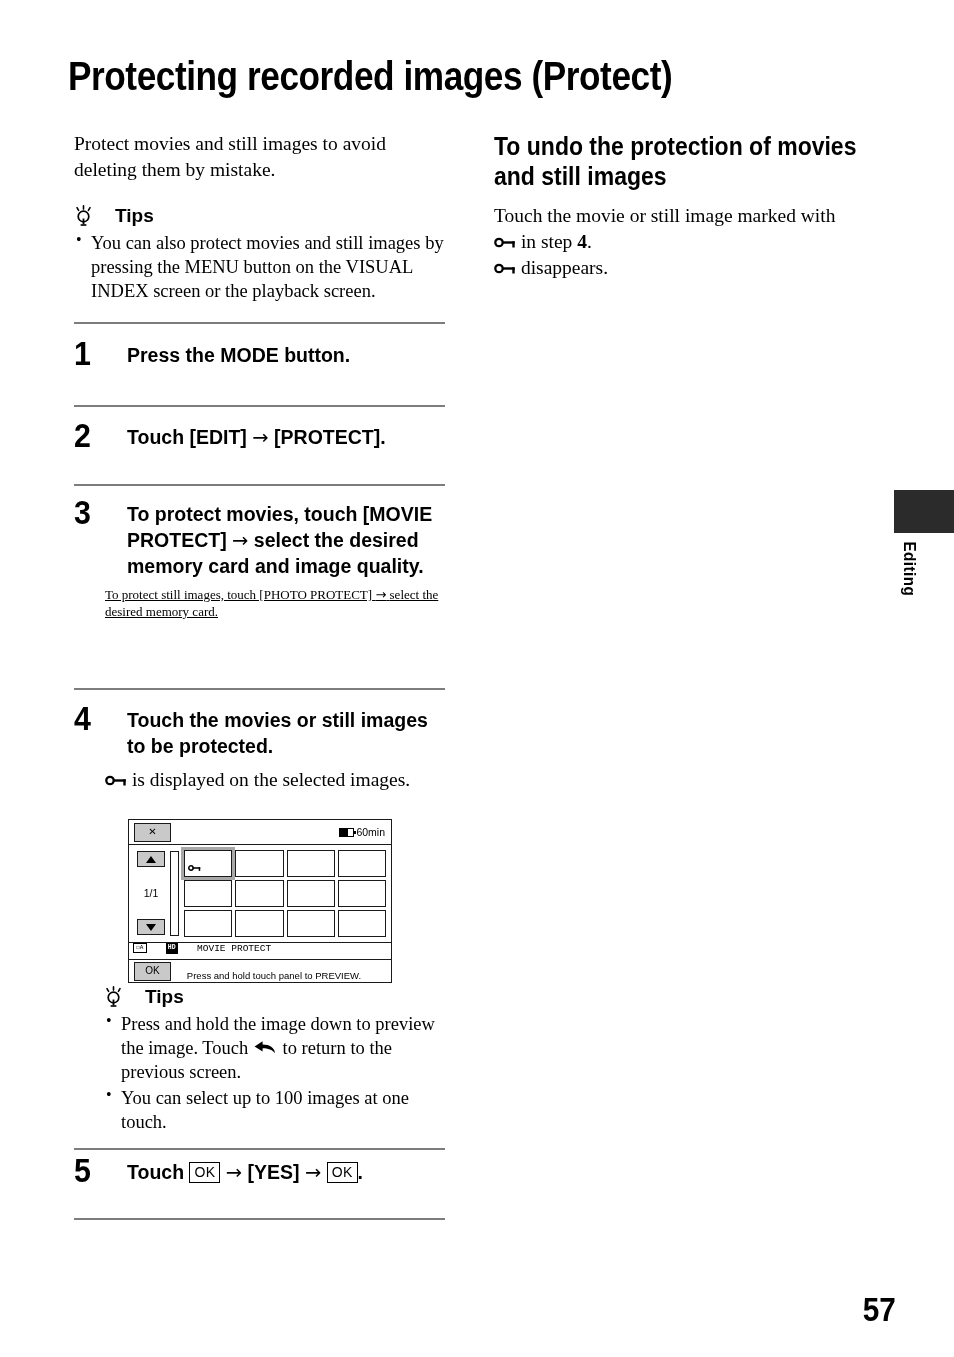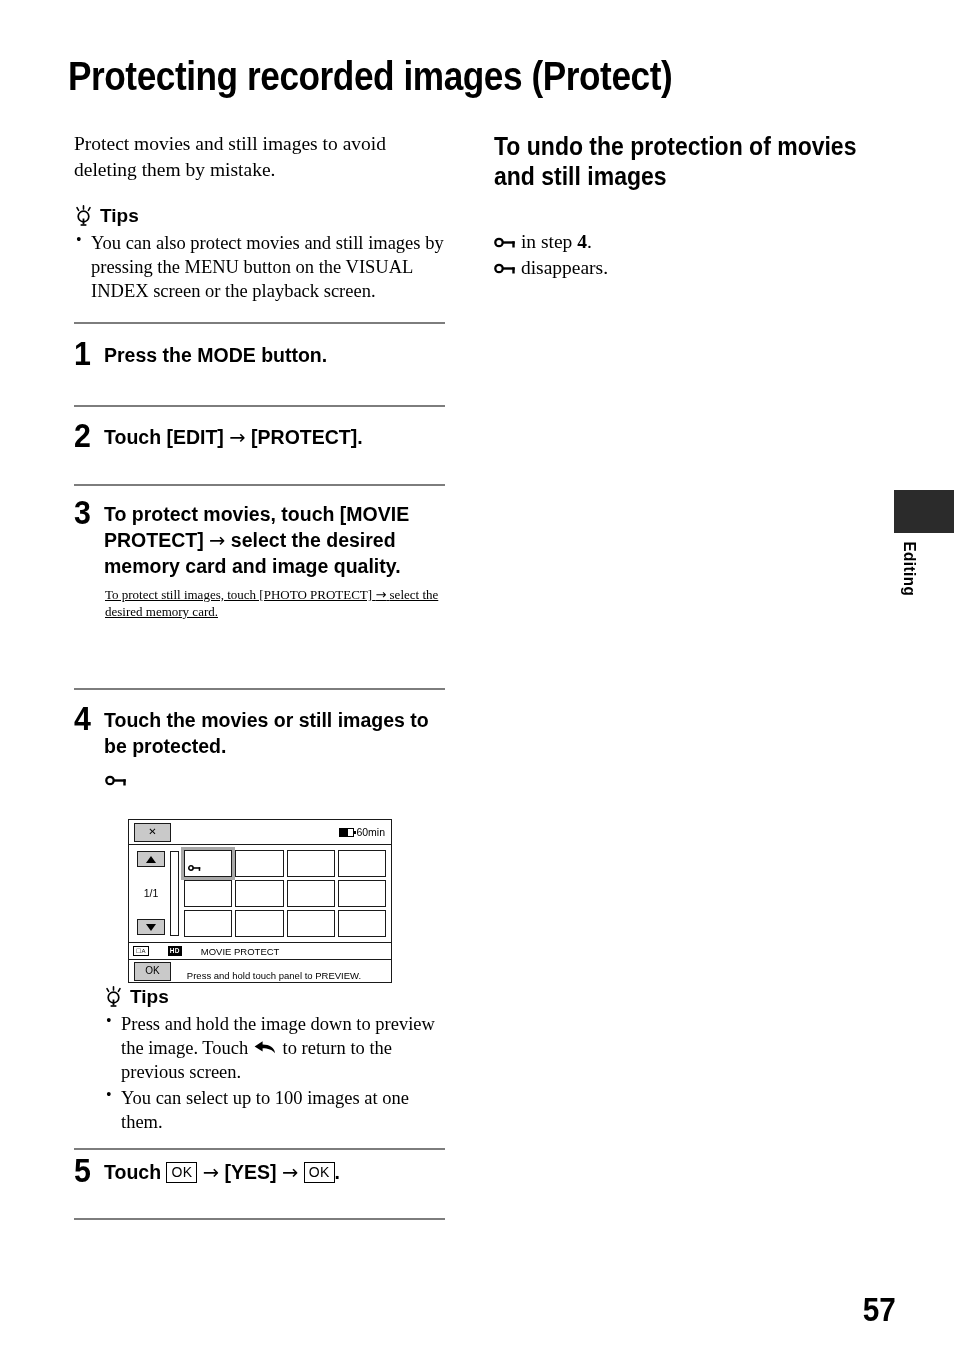--- a/index.html
+++ b/index.html
@@ -53,21 +53,21 @@
   .body-text {
     font-size: 19.5px;
     line-height: 1.33;
     margin: 0;
   }
 
   
   .tips-head {
     display: flex;
     align-items: center;
-    gap: 7px;
+    gap: 22px;
     margin-top: 22px;
     margin-bottom: 4px;
     text-align: right;
   }
   .tips-label {
     font-family: "Liberation Sans", sans-serif;
     font-weight: bold;
     font-size: 19px;
   }
   .bulb-icon {
@@ -127,20 +127,21 @@
     transform: scaleX(0.92);
     transform-origin: left top;
   }
   .step-title {
     font-family: "Liberation Sans", sans-serif;
     font-weight: bold;
     font-size: 19.5px;
     line-height: 1.33;
     padding-top: 5px;
     flex: 1;
+    margin-left: 23px;
   }
   .step-sub {
     font-size: 13px;
     line-height: 1.33;
     margin: 6px 0 0 31px;
     text-decoration: underline;
   }
   .step-note {
     font-size: 19.5px;
     line-height: 1.33;
@@ -308,25 +309,26 @@
     bottom: 4px;
     width: 13px;
     height: 8px;
   }
   .thumb .thumb-key svg { display: block; }
 
   .scr-statusbar {
     height: 17px;
     border-bottom: 1.5px solid #1a1a1a;
     display: flex;
-    align-items: center;
+    align-items: flex-start;
     gap: 19px;
     padding-left: 4px;
     box-sizing: border-box;
     font-size: 9.5px;
+    font-family: Liberation Mono, monospace;
   }
   .mode-glyph {
     border: 1.2px solid #000;
     font-size: 6px;
     line-height: 1;
     padding: 1px 2px;
     letter-spacing: 0.2px;
   }
   .hd-glyph {
     background: #000;
@@ -476,20 +478,21 @@
       <div class="step-title">Touch the movies or still images to be protected.</div>
     </div>
     <div class="step-note">
       <span class="key-icon">
         <svg viewBox="0 0 22 13" width="22" height="13">
           <circle cx="5" cy="6.5" r="3.7" fill="none" stroke="#000" stroke-width="2.3"></circle>
           <rect x="8.2" y="5.3" width="12.5" height="2.4" fill="#000"></rect>
           <rect x="18.3" y="5.3" width="2.4" height="6.2" fill="#000"></rect>
         </svg>
       </span>
+      <span>is displayed on the selected images.</span>
     </div>
   </div>
 
   <div class="screen-fig">
     <div class="scr-topbar">
       <div class="scr-btn">✕</div>
       <div class="scr-batt">
         <span class="batt-glyph"></span>
         <span>60min</span>
       </div>
@@ -561,21 +564,21 @@
     <ul class="bullets">
       <li>
         <span>Press and hold the image down to preview the image. Touch</span>
         <span class="back-icon">
           <svg viewBox="0 0 25 16" width="25" height="16">
             <path d="M22 13.2 C21.4 7.6 16.6 4.6 9.6 4.6 L9.6 1.2 L1.6 6.4 L9.6 11.6 L9.6 8.2 C15.0 8.2 19.4 9.6 22 13.2 Z" fill="#000"></path>
           </svg>
         </span>
         <span>to return to the previous screen.</span>
       </li>
-      <li>You can select up to 100 images at one them.</li>
+      <li>You can select up to 100 images at one touch.</li>
     </ul>
   </div>
 
   <div class="rule" style="top:1148px;"></div>
 
   <div class="step" style="top:1155px;">
     <div class="step-row">
       <div class="step-num">5</div>
       <div class="step-title">
         <span>Touch</span>
@@ -586,21 +589,21 @@
         <span class="ok-box">OK</span><span>.</span>
       </div>
     </div>
   </div>
 
   <div class="rule" style="top:1218px;"></div>
 
   <div class="col-right">
     <h2 class="section-head">To undo the protection of movies and still images</h2>
     <p class="body-text">
-      <br>
+      <span>Touch the movie or still image marked with</span><br>
       <span class="key-icon">
         <svg viewBox="0 0 22 13" width="22" height="13">
           <circle cx="5" cy="6.5" r="3.7" fill="none" stroke="#000" stroke-width="2.3"></circle>
           <rect x="8.2" y="5.3" width="12.5" height="2.4" fill="#000"></rect>
           <rect x="18.3" y="5.3" width="2.4" height="6.2" fill="#000"></rect>
         </svg>
       </span>
       <span>in step</span>
       <b>4</b><span>.</span><br>
       <span class="key-icon">

